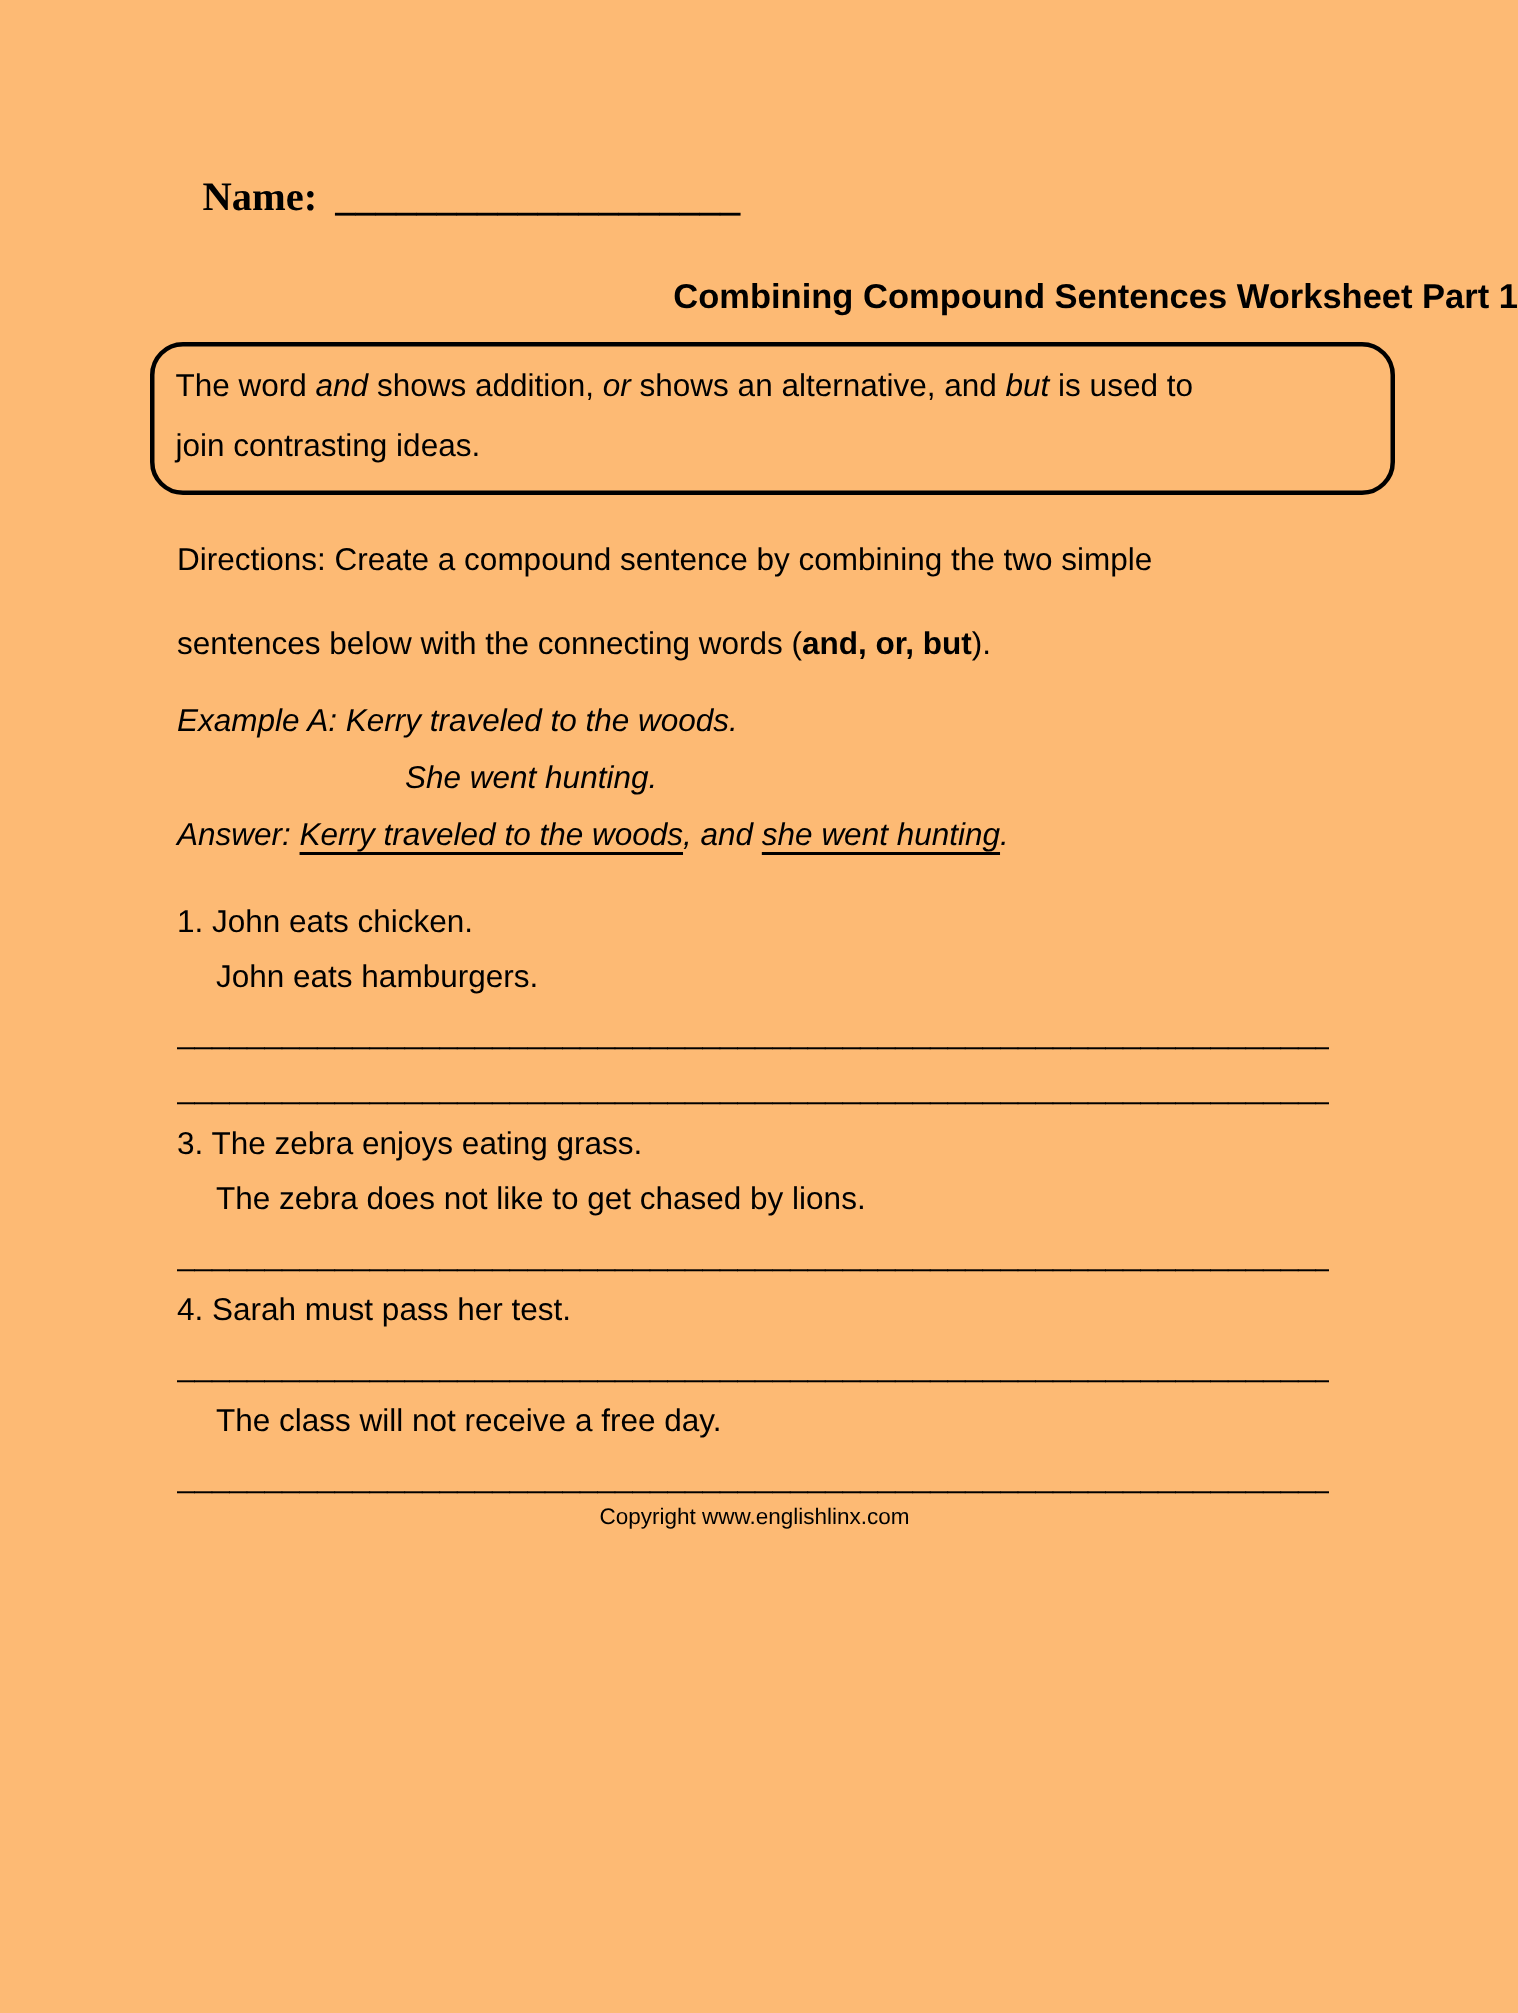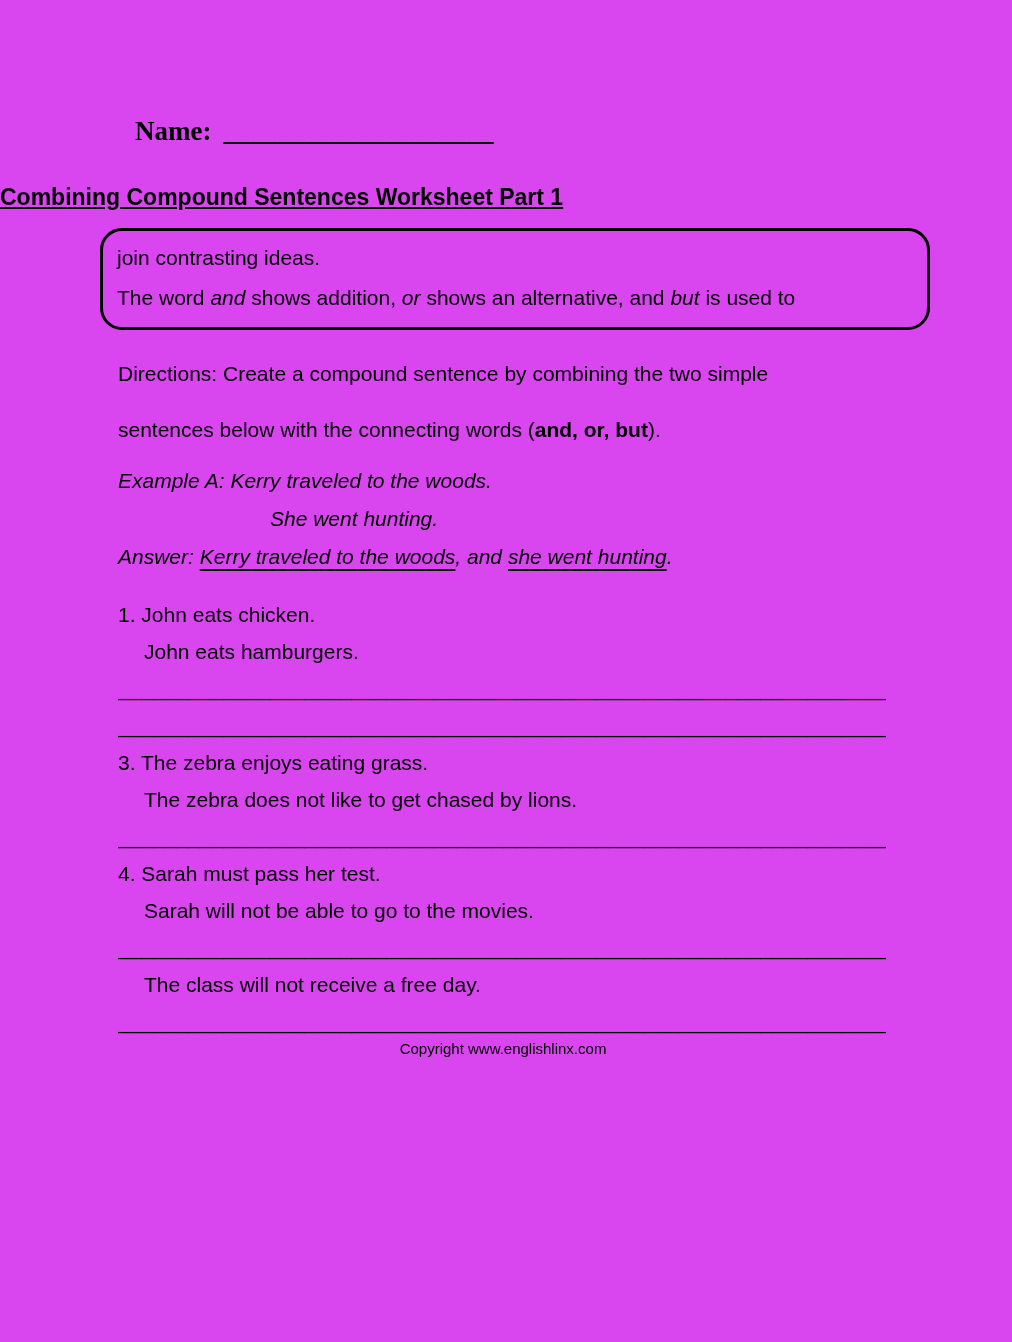--- a/index.html
+++ b/index.html
@@ -1,39 +1,39 @@
 <!DOCTYPE html>
 <html><head>
 <meta charset="utf-8">
 <style>
   html,body { margin:0; padding:0; background:#e8e8e8; }
   .page {
     position:relative;
     width:1012px; height:1342px;
     margin:0 auto;
-    background:#d946ef;
+    background:#fdba74;
     color:#000000;
     font-family:"Liberation Sans", sans-serif;
     overflow:hidden;
   }
 
   
   .header {
     position:absolute; top:116px; left:0; right:0; height:40px;
     font-family:"Liberation Serif", serif;
     font-weight:bold; font-size:27px;
   }
   .name-group { position:absolute; left:135px; top:0; white-space:nowrap; }
   .date-group { position:absolute; left:645px; top:0; white-space:nowrap; }
   .blank-serif { font-weight:bold; margin-left:12px; letter-spacing:0; }
 
   
   .title {
     position:absolute; top:184px; left:0; width:100%;
-    text-align:left; font-weight:bold; font-size:23px;text-decoration:underline;
+    text-align:right; font-weight:bold; font-size:23px;
   }
 
   
   .info-box {
     position:absolute; top:228px; left:100px; width:830px;
     box-sizing:border-box;
     border:3px solid #000; border-radius:22px;
     padding:7px 14px 9px 14px;
     font-size:21px; line-height:40px;
   }
@@ -80,22 +80,22 @@
 
   <div class="header">
     <span class="name-group">
       <span>Name:</span><span class="blank-serif">____________________</span>
     </span>
   </div>
 
   <div class="title">Combining Compound Sentences Worksheet Part 1</div>
 
   <div class="info-box">
+    <div class="line"><span>The word </span><span class="ital">and</span><span> shows addition, </span><span class="ital">or</span><span> shows an alternative, and </span><span class="ital">but</span><span> is used to</span></div>
     <div class="line">join contrasting ideas.</div>
-    <div class="line"><span>The word </span><span class="ital">and</span><span> shows addition, </span><span class="ital">or</span><span> shows an alternative, and </span><span class="ital">but</span><span> is used to</span></div>
   </div>
 
   <div class="content">
 
     <div class="directions">
       <p>Directions: Create a compound sentence by combining the two simple</p>
       <p><span>sentences below with the connecting words (</span><span class="bold">and, or, but</span><span>).</span></p>
     </div>
 
     <div class="example">
@@ -117,21 +117,20 @@
       </div>
 
       <div class="question">
         <p><span>3.</span> <span>The zebra enjoys eating grass.</span></p>
         <p class="s2">The zebra does not like to get chased by lions.</p>
         <p class="answer-blank">________________________________________________________________________</p>
       </div>
 
       <div class="question">
         <p><span>4.</span> <span>Sarah must pass her test.</span></p>
-        <p class="s2">Sarah will not be able to go to the movies.</p>
         <p class="answer-blank">________________________________________________________________________</p>
       </div>
 
       <div class="question">
         <p class="s2">The class will not receive a free day.</p>
         <p class="answer-blank">________________________________________________________________________</p>
       </div>
 
     </div>
 

